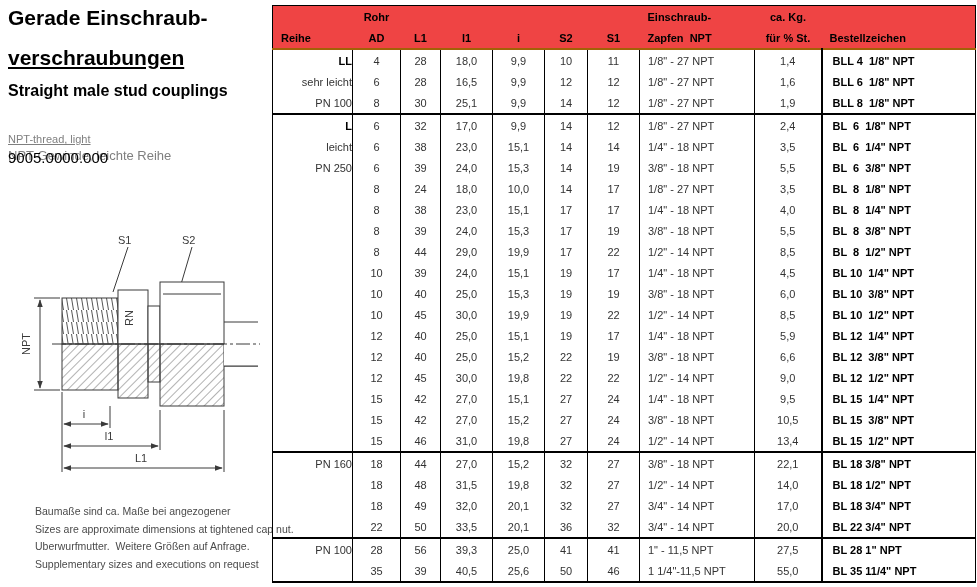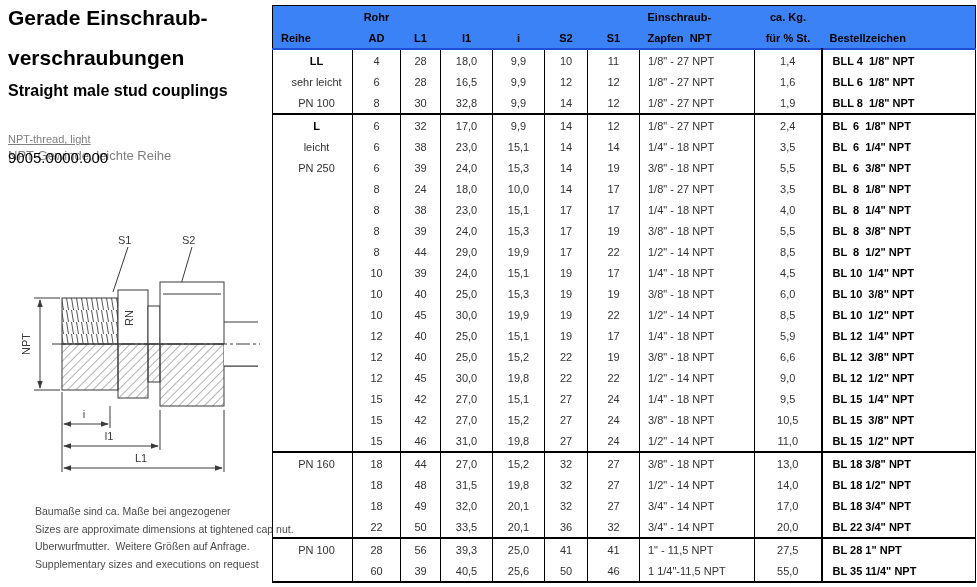--- a/index.html
+++ b/index.html
@@ -6,44 +6,44 @@
   body {
     width:977px; height:587px; position:relative;
     background:#ffffff; overflow:hidden;
     font-family:"Liberation Sans","DejaVu Sans",sans-serif;
     color:#000;
   }
 
   
   .left-panel { position:absolute; left:0; top:0; width:272px; height:464px; }
   .title-line1 { position:absolute; left:8px; top:6px;  font-size:21px; font-weight:bold; white-space:nowrap; }
-  .title-line2 { position:absolute; left:8px; top:46px; font-size:21px; font-weight:bold; white-space:nowrap; }
+  .title-line2 { position:absolute; left:8px; top:46px; font-size:21px; font-weight:bold; white-space:nowrap;text-decoration:underline; }
   .subtitle    { position:absolute; left:8px; top:82px; font-size:16px; font-weight:bold; white-space:nowrap; }
   .desc-de     { position:absolute; left:8px; top:110px; font-size:13px; color:#7f7f7f; white-space:nowrap;margin-top:38px; }
   .desc-en     { position:absolute; left:8px; top:133px; font-size:11px; color:#7f7f7f; white-space:nowrap;text-decoration:underline; }
   .part-number { position:absolute; left:8px; top:149px; font-size:15px; font-weight:normal; white-space:nowrap; }
 
   .drawing { position:absolute; left:10px; top:226px; }
 
   .footnotes { position:absolute; left:8px; top:503px; font-size:10.5px; color:#4a4a4a; line-height:17.5px;margin-left:27px; }
   .footnotes div { white-space:pre; }
 
   
   .table-area { position:absolute; left:272px; top:5px; }
   table.spec {
     border-collapse:collapse; table-layout:fixed;
     width:703px; font-size:11px; color:#333;
     border:1px solid #000; border-bottom:2px solid #000;
   }
-  thead { background:#3b82f6; border-bottom:2px solid #1d4ed8; }
+  thead { background:#ef4444; border-bottom:2px solid #a16207; }
   thead th { font-weight:bold; color:#000; padding:0; height:21px; text-align:center; white-space:pre; font-size:11px; }
   thead th.left { text-align:left; padding-left:8px; }
   tbody.section { border-top:2px solid #000; }
   td { height:21px; padding:0; text-align:center; border-left:1px solid #000; white-space:pre; overflow:hidden; }
-  td.col-reihe { border-left:none; text-align:center; padding-left:8px; }
+  td.col-reihe { border-left:none; text-align:right; padding-left:8px; }
   td.col-zapfen { text-align:left; padding-left:8px; }
   td.col-bestell { border-left:2px solid #000; text-align:left; padding-left:10px; font-weight:bold; color:#000; }
   td.bold { font-weight:bold; color:#000; }
 
   
   .drawing svg text { font-family:"Liberation Sans","DejaVu Sans",sans-serif; font-size:11px; fill:#3a3a3a; }
 </style>
 </head>
 <body>
 
@@ -181,21 +181,21 @@
           <td class="num">12</td>
           <td class="num">12</td>
           <td class="col-zapfen">1/8" - 27 NPT</td>
           <td class="num">1,6</td>
           <td class="col-bestell">BLL 6  1/8" NPT</td>
         </tr>
         <tr>
           <td class="col-reihe">PN 100</td>
           <td class="num">8</td>
           <td class="num">30</td>
-          <td class="num">32,8</td>
+          <td class="num">25,1</td>
           <td class="num">9,9</td>
           <td class="num">14</td>
           <td class="num">12</td>
           <td class="col-zapfen">1/8" - 27 NPT</td>
           <td class="num">1,9</td>
           <td class="col-bestell">BLL 8  1/8" NPT</td>
         </tr>
       </tbody>
       <tbody class="section">
         <tr>
@@ -380,35 +380,35 @@
         </tr>
         <tr>
           <td class="col-reihe"></td>
           <td class="num">15</td>
           <td class="num">46</td>
           <td class="num">31,0</td>
           <td class="num">19,8</td>
           <td class="num">27</td>
           <td class="num">24</td>
           <td class="col-zapfen">1/2" - 14 NPT</td>
-          <td class="num">11,0</td>
+          <td class="num">13,4</td>
           <td class="col-bestell">BL 15  1/2" NPT</td>
         </tr>
       </tbody>
       <tbody class="section">
         <tr>
           <td class="col-reihe">PN 160</td>
           <td class="num">18</td>
           <td class="num">44</td>
           <td class="num">27,0</td>
           <td class="num">15,2</td>
           <td class="num">32</td>
           <td class="num">27</td>
           <td class="col-zapfen">3/8" - 18 NPT</td>
-          <td class="num">13,0</td>
+          <td class="num">22,1</td>
           <td class="col-bestell">BL 18 3/8" NPT</td>
         </tr>
         <tr>
           <td class="col-reihe"></td>
           <td class="num">18</td>
           <td class="num">48</td>
           <td class="num">31,5</td>
           <td class="num">19,8</td>
           <td class="num">32</td>
           <td class="num">27</td>
@@ -449,21 +449,21 @@
           <td class="num">39,3</td>
           <td class="num">25,0</td>
           <td class="num">41</td>
           <td class="num">41</td>
           <td class="col-zapfen">1" - 11,5 NPT</td>
           <td class="num">27,5</td>
           <td class="col-bestell">BL 28 1" NPT</td>
         </tr>
         <tr>
           <td class="col-reihe"></td>
-          <td class="num">60</td>
+          <td class="num">35</td>
           <td class="num">39</td>
           <td class="num">40,5</td>
           <td class="num">25,6</td>
           <td class="num">50</td>
           <td class="num">46</td>
           <td class="col-zapfen">1 1/4"-11,5 NPT</td>
           <td class="num">55,0</td>
           <td class="col-bestell">BL 35 11/4" NPT</td>
         </tr>
       </tbody>

